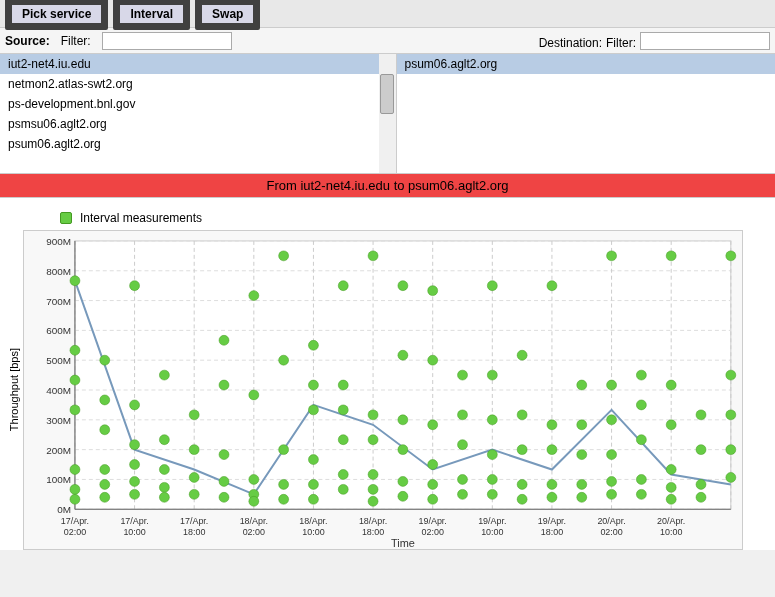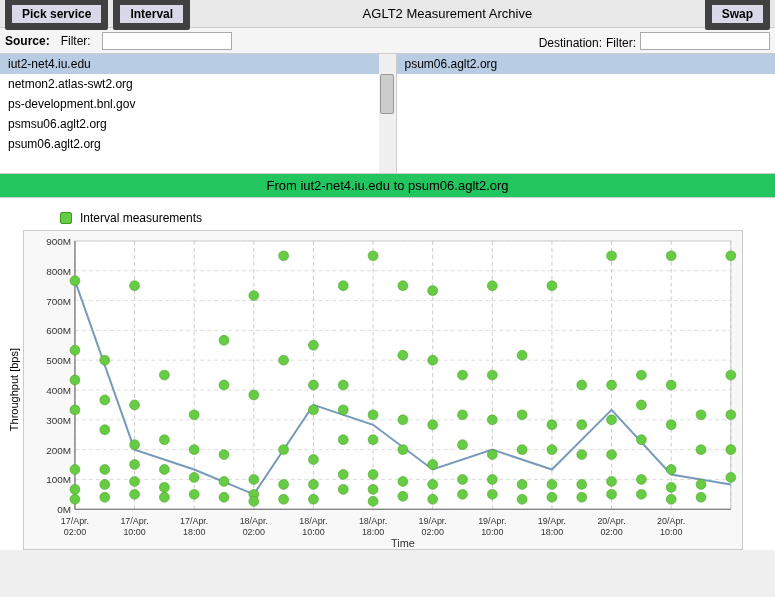--- a/index.html
+++ b/index.html
@@ -34,21 +34,21 @@
       padding: 3px 8px; cursor: pointer; white-space: nowrap; font-size: 12px;
     }
     .list-item.selected { background: #b8cce4; }
 
     .scrollbar-area {
       width: 18px; background: #f0f0f0; border-right: 1px solid #ccc; display: flex; flex-direction: column; align-items: center;
     }
     .scroll-thumb { width: 14px; height: 40px; background: #ccc; border: 1px solid #999; margin-top: 20px; border-radius: 2px; }
 
     .from-to-bar {
-      background: #22c55e; text-align: center; padding: 4px; font-size: 13px;
+      background: #ef4444; text-align: center; padding: 4px; font-size: 13px;
       border-bottom: 1px solid #ccc;
     }
 
     .chart-area {
       background: white; padding: 8px 0 0 0; flex: 1;
     }
 
     .legend {
       display: flex; align-items: center; gap: 15px; padding: 5px 0 5px 60px; font-size: 12px;
     }
@@ -57,21 +57,20 @@
     .legend-line { width: 20px; height: 3px; background: #6699bb; display: inline-block; }
 
     svg.chart { display: block; }
   </style>
 </head>
 <body>
 
 <div class="top-bar">
   <button class="btn">Pick service</button>
   <button class="btn">Interval</button>
-  <span class="title-label">AGLT2 Measurement Archive</span>
   <button class="btn">Swap</button>
 </div>
 
 <div class="filter-bar">
   <span class="section-title">Source:</span>
   <span>Filter:</span>
   <input type="text" style="width: 130px;">
   <span class="dest-section" style="margin-left: auto; display:flex; align-items:flex-end; gap:4px;">
     <span>Destination:</span>
     <span>Filter:</span>

